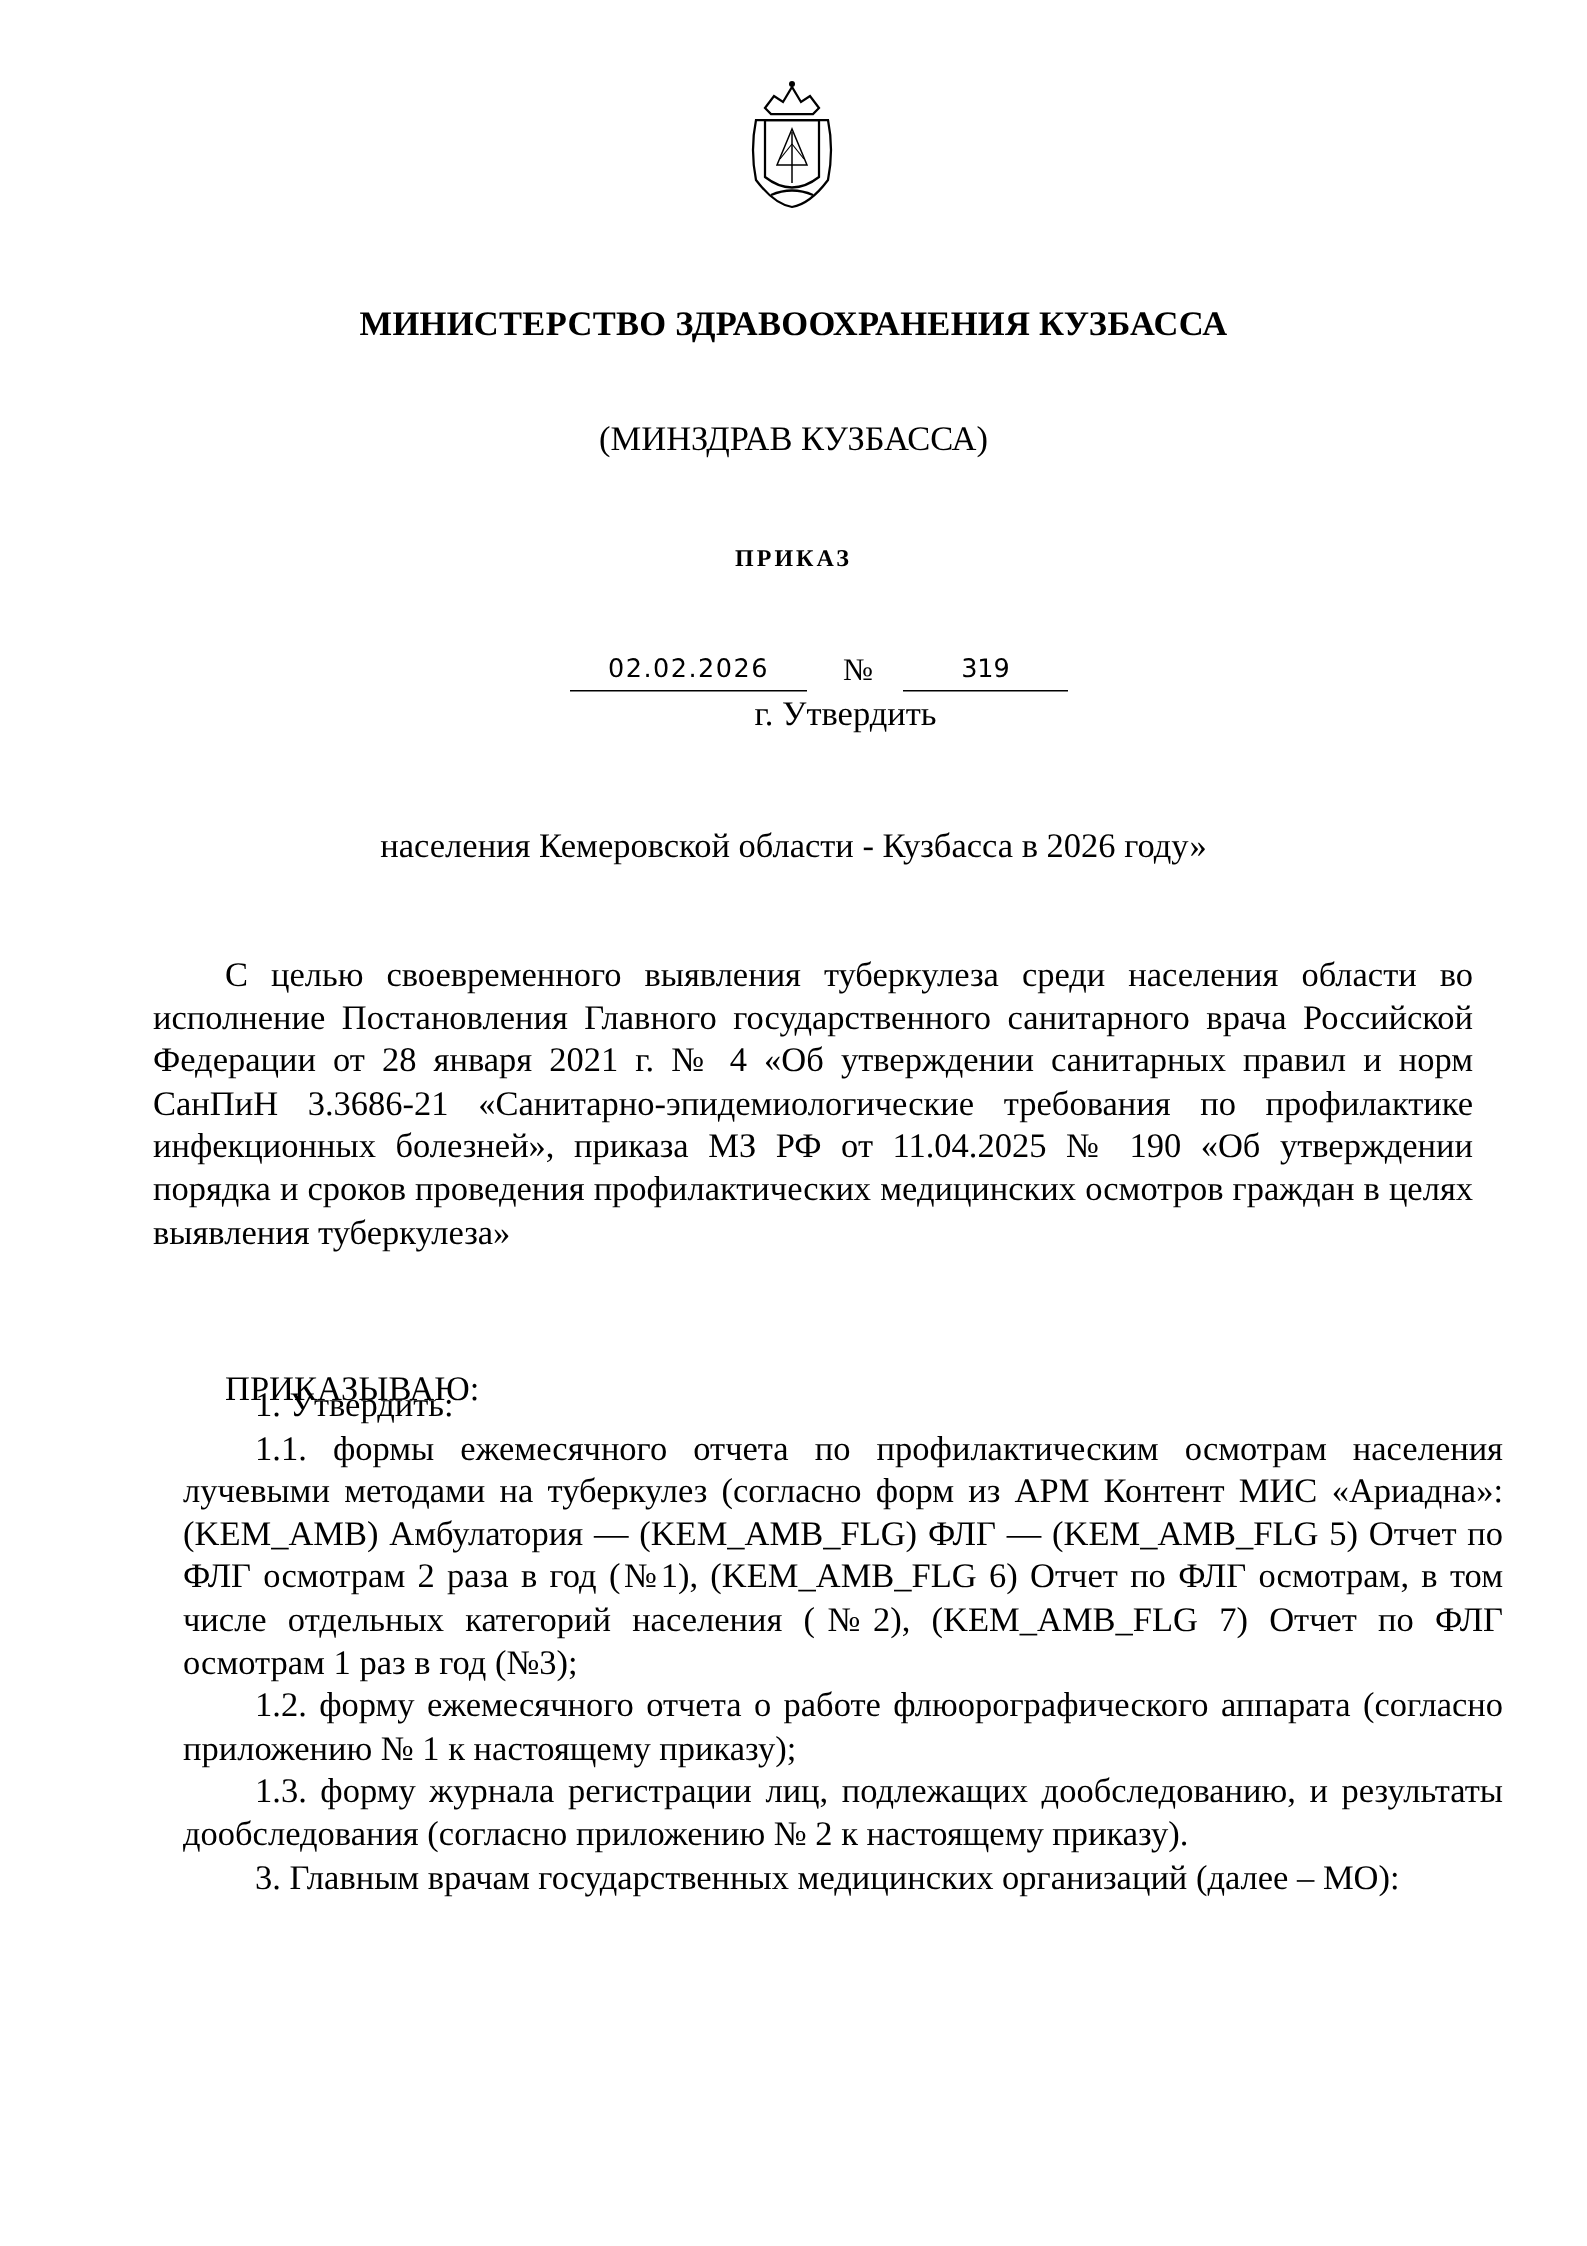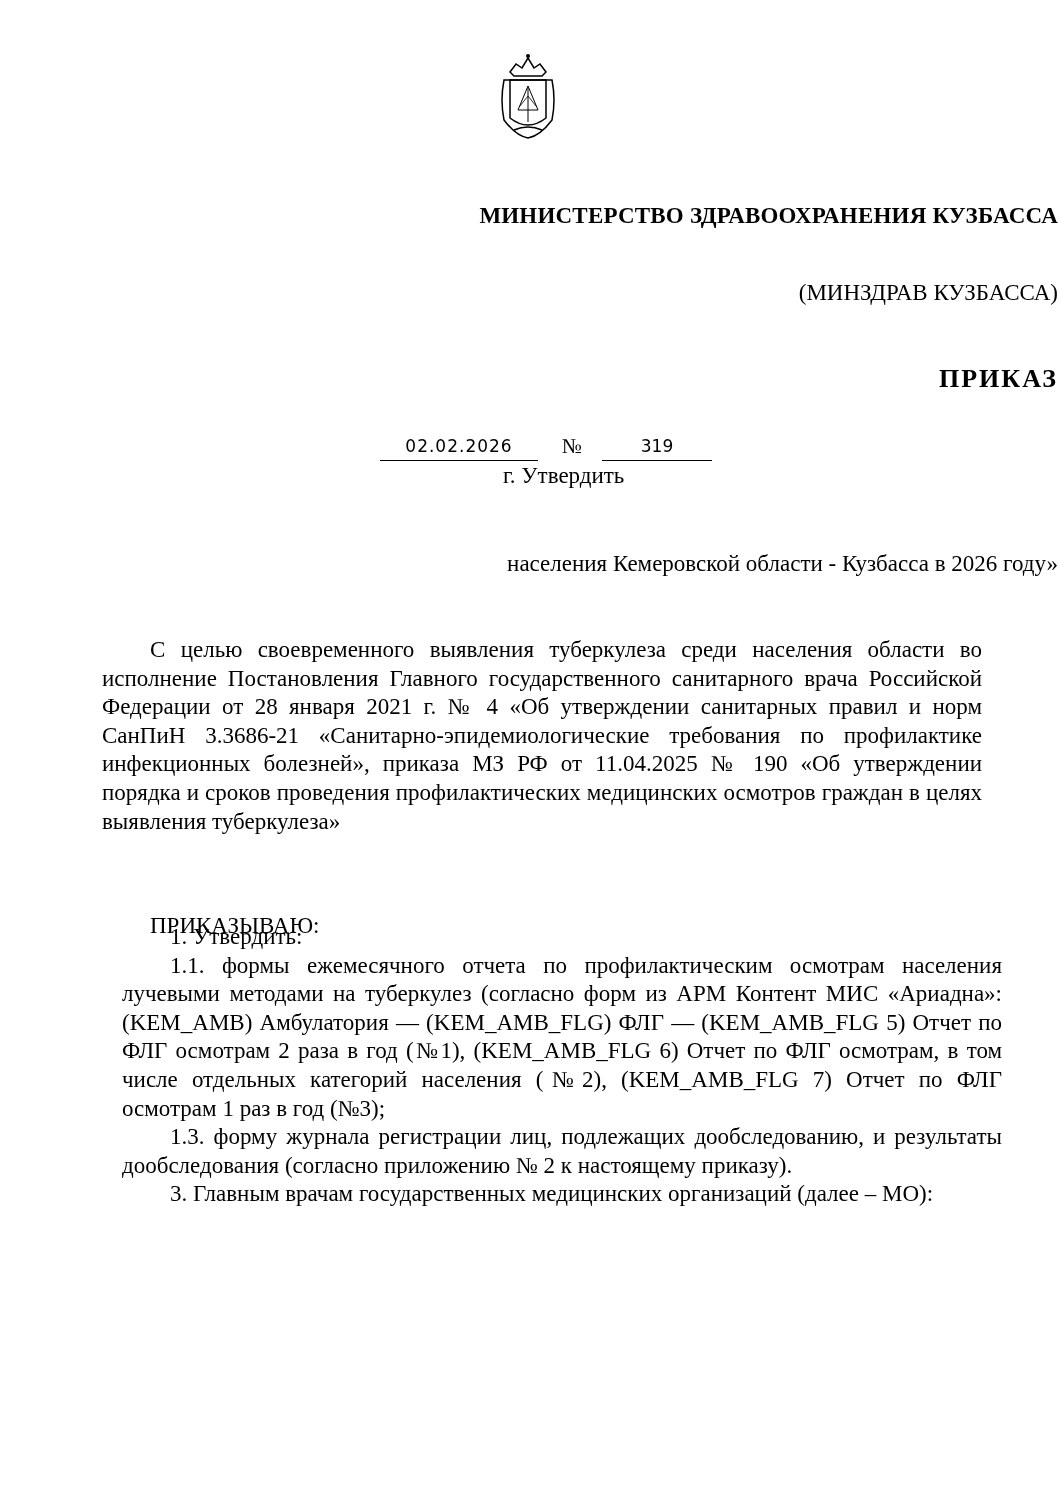--- a/index.html
+++ b/index.html
@@ -1,22 +1,22 @@
 <!DOCTYPE html>
 <html><head>
 <meta charset="utf-8">
 <style>
   html, body { margin: 0; padding: 0; background: #ffffff; }
   body { width: 1058px; height: 1497px; position: relative; overflow: hidden;
          font-family: "Liberation Serif", serif; color: #000; }
   .emblem { position: absolute; left: 496px; top: 50px; width: 64px; height: 92px; }
-  .center { position: absolute; left: 0; width: 1058px; text-align: right; }
+  .center { position: absolute; left: 0; width: 1058px; text-align: center; }
   .ministry { top: 203px; font-size: 23px; font-weight: bold; letter-spacing: 0.2px; }
   .short { top: 280px; font-size: 23px; }
-  .title { top: 364px; font-size: 26px; font-weight: bold; letter-spacing: 2px; }
+  .title { top: 364px; font-size: 16px; font-weight: bold; letter-spacing: 2px; }
   .dateline { position: absolute; top: 432px; left: 380px; width: 330px; height: 32px; }
   .date-field { position: absolute; left: 0; top: 0; width: 158px; border-bottom: 1px solid #000;
                 font-family: "DejaVu Sans", sans-serif; font-size: 17px; text-align: center; height: 28px; line-height: 28px; letter-spacing: 1px; }
   .num-sign { position: absolute; left: 182px; top: 2px; font-size: 21px; }
   .num-field { position: absolute; left: 222px; top: 0; width: 110px; border-bottom: 1px solid #000;
                font-family: "DejaVu Sans", sans-serif; font-size: 17px; text-align: center; height: 28px; line-height: 28px; }
   .city { position: absolute; top: 463px; left: 503px; font-size: 23px; }
   .subject { top: 550px; font-size: 23px; line-height: 28px; }
   .body-text { position: absolute; left: 102px; width: 880px; font-size: 23px; line-height: 28.6px; text-align: justify; }
   .indent { text-indent: 48px; }
@@ -55,15 +55,16 @@
 
 <div class="body-text" style="top: 636px;">
   <p class="indent">С целью своевременного выявления туберкулеза среди населения области во исполнение Постановления Главного государственного санитарного врача Российской Федерации от 28 января 2021 г. № 4 «Об утверждении санитарных правил и норм СанПиН 3.3686-21 «Санитарно-эпидемиологические требования по профилактике инфекционных болезней», приказа МЗ РФ от 11.04.2025 № 190 «Об утверждении порядка и сроков проведения профилактических медицинских осмотров граждан в целях выявления туберкулеза»</p>
 </div>
 
 <div class="order-word">ПРИКАЗЫВАЮ:</div>
 
 <div class="body-text" style="top: 923px; margin-left: 20px;">
   <p class="indent">1. Утвердить:</p>
   <p class="indent">1.1. формы  ежемесячного отчета по профилактическим осмотрам населения лучевыми методами на туберкулез (согласно форм из АРМ Контент МИС «Ариадна»: (KEM_AMB) Амбулатория — (KEM_AMB_FLG) ФЛГ — (KEM_AMB_FLG 5) Отчет по ФЛГ осмотрам 2 раза в год (№1), (KEM_AMB_FLG 6) Отчет по ФЛГ осмотрам, в том числе отдельных категорий населения (№2), (KEM_AMB_FLG 7) Отчет по ФЛГ осмотрам 1 раз в год (№3);</p>
+  <p class="indent">1.2.  форму ежемесячного отчета о работе флюорографического аппарата (согласно приложению № 1 к настоящему приказу);</p>
   <p class="indent">1.3. форму журнала регистрации лиц, подлежащих дообследованию, и результаты дообследования (согласно приложению № 2 к настоящему приказу).</p>
   <p class="indent">3. Главным врачам государственных медицинских организаций (далее – МО):</p>
 </div>
 
 </body></html>

